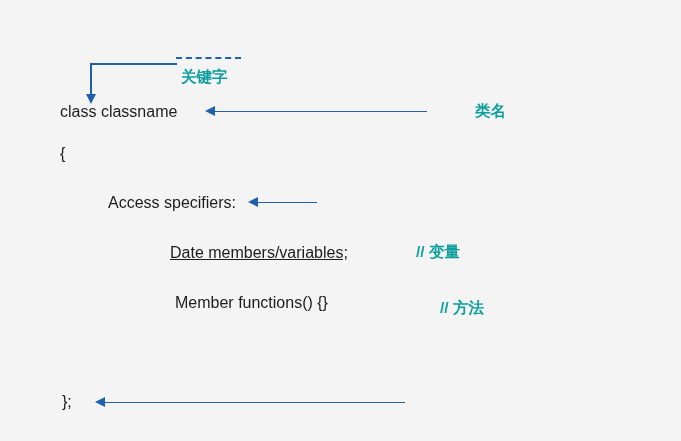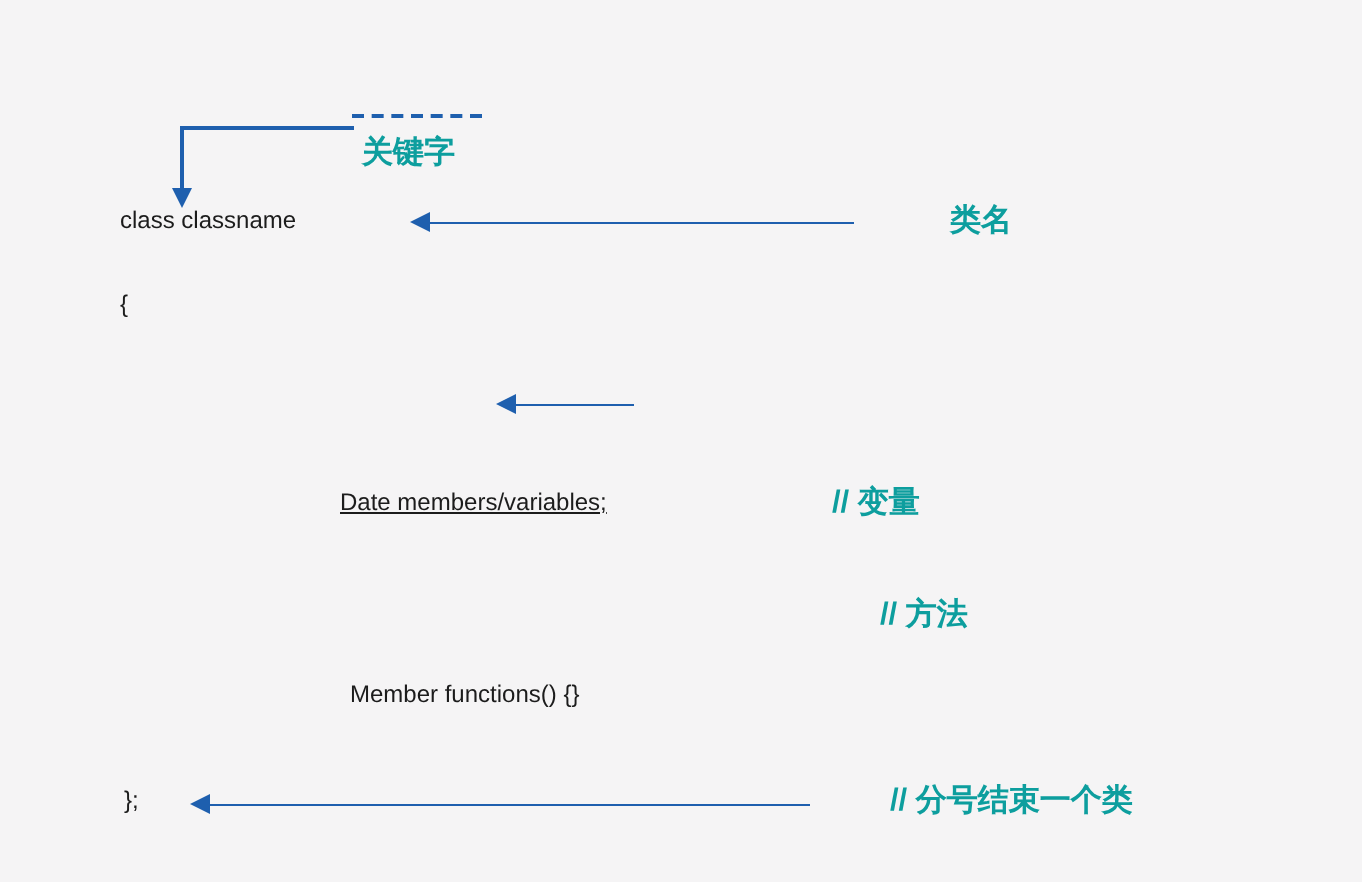--- a/index.html
+++ b/index.html
@@ -12,21 +12,21 @@
     position: relative;
     width: 681px;
     height: 441px;
     background: #f5f4f5;
     overflow: hidden;
   }
   .txt {
     position: absolute;
     white-space: nowrap;
     color: #1c1c1c;
-    font-size: 12px;
+    font-size: 16px;
     line-height: 1;
   }
   .teal {
     color: #0d9e9e;
     font-weight: bold;
     font-size: 15.5px;
   }
   .hline {
     position: absolute;
     height: 1.5px;
@@ -69,27 +69,27 @@
   <div class="vline" style="left:90px; top:63px; height:33px;"></div>
   <div class="head-down" style="left:86px; top:94px;"></div>
 
   <div class="txt" style="left:60px; top:104px;">class classname</div>
   <div class="head-left" style="left:205px; top:106px;"></div>
   <div class="hline" style="left:213px; top:110.5px; width:214px;"></div>
   <div class="txt teal" style="left:475px; top:103px;">类名</div>
 
   <div class="txt" style="left:60px; top:146px;">{</div>
 
+  <div class="txt" style="left:108px; top:195px;">Access specifiers:</div>
   <div class="head-left" style="left:248px; top:197px;"></div>
   <div class="hline" style="left:256px; top:201.5px; width:61px;"></div>
 
   <div class="txt" style="left:170px; top:245px;text-decoration:underline;">Date members/variables;</div>
   <div class="txt teal" style="left:416px; top:244px;">// 变量</div>
 
-  <div class="txt" style="left:175px; top:295px;margin-top:46px;">Member functions() {}</div>
+  <div class="txt" style="left:175px; top:295px;">Member functions() {}</div>
   <div class="txt teal" style="left:440px; top:300px;">// 方法</div>
 
   <div class="txt" style="left:62px; top:394px;">};</div>
   <div class="head-left" style="left:95px; top:397px;"></div>
   <div class="hline" style="left:103px; top:401.5px; width:302px;"></div>
-  <div class="txt teal" style="left:445px; top:393px;">// 分号结束一个类</div>
 
 </div>
 
 </body></html>

